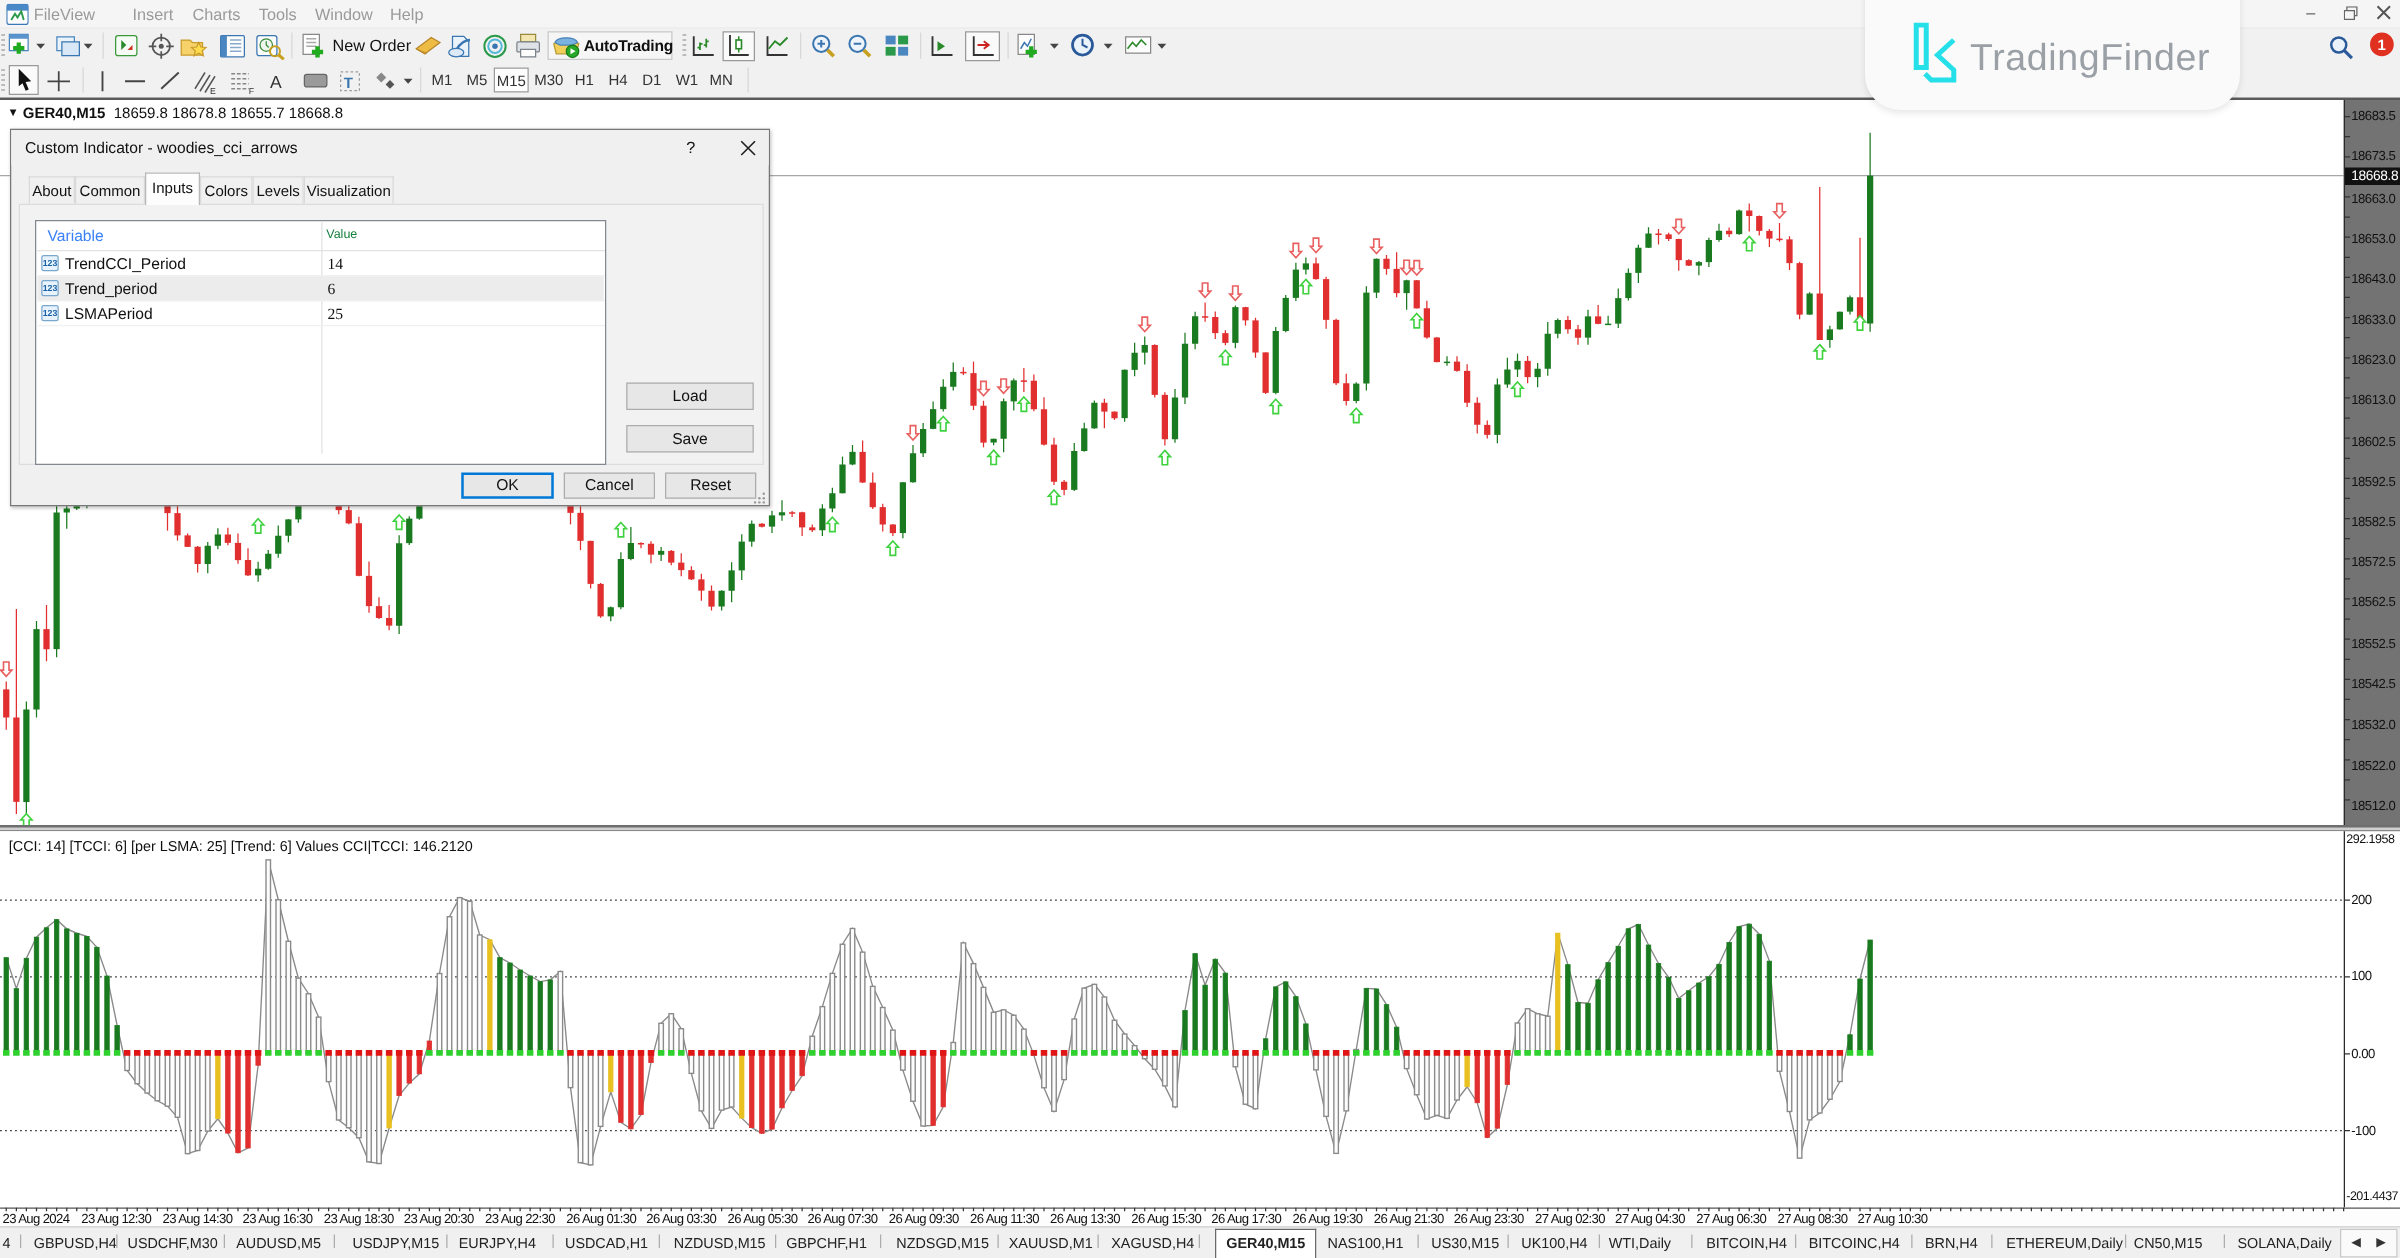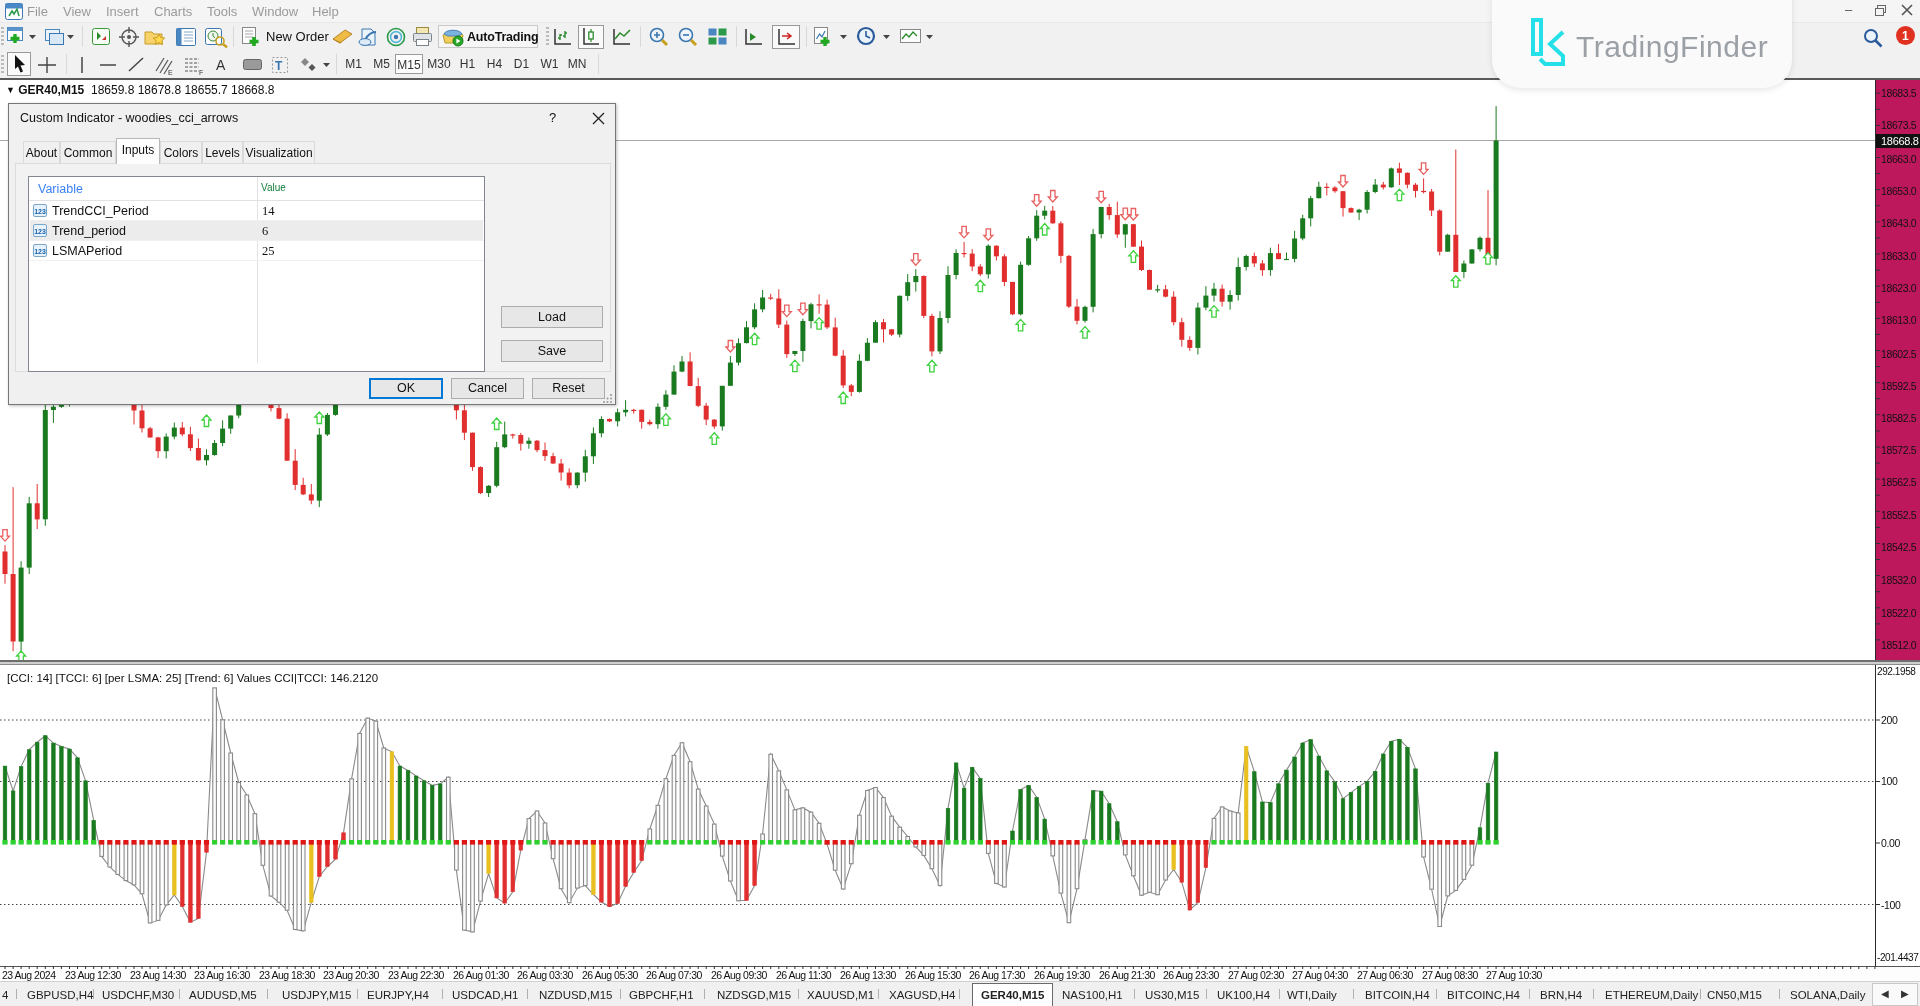--- a/index.html
+++ b/index.html
@@ -15,21 +15,21 @@
   background:#f1f1f1; }
 .vsep { position:absolute; width:1px; background:#d8d8d8; }
 .tfbtn { position:absolute; top:4px; height:20px; font-size:12px; color:#333;
   text-align:center; line-height:20px; }
 .tfbtn.on { background:#fdfdfd; border:1px solid #9a9a9a; }
 #chartwin { position:absolute; left:0; top:78px; width:1920px; height:903px;
   background:#fff; border-top:2px solid #5a5a5a; }
 #mainchart { position:absolute; left:0; top:80px; width:1875px; height:580px;
   background:#fff; }
 #paxis { position:absolute; left:1875px; top:80px; width:45px; height:700px;
-  background:#be185d; border-left:1px solid #2a2a2a; }
+  background:#737373; border-left:1px solid #2a2a2a; }
 .plab { position:absolute; left:5px; font-size:10.5px; color:#111;
   letter-spacing:-0.4px; white-space:nowrap; }
 #sep1 { position:absolute; left:0; top:660px; width:1920px; height:5px;
   background:#cfcfcf; border-top:2px solid #6e6e6e; border-bottom:1px solid #8a8a8a; }
 #indpane { position:absolute; left:0; top:665px; width:1875px; height:301px;
   background:#fff; }
 #iaxis { position:absolute; left:1875px; top:665px; width:45px; height:301px;
   background:#fff; border-left:1px solid #2a2a2a; }
 #taxis { position:absolute; left:0; top:966px; width:1920px; height:15px;
   background:#fdfdfd; border-top:1px solid #555; }
@@ -69,21 +69,21 @@
 </style>
 </head>
 <body>
 <div id="menubar">
   <svg class="abs" style="left:5px;top:3px" width="18" height="17" viewBox="0 0 18 17">
     <rect x="0.5" y="0.5" width="17" height="16" rx="2" fill="#fdfdfd" stroke="#3a78b8"></rect>
     <rect x="0.5" y="0.5" width="17" height="5" fill="#4a88c8"></rect>
     <path d="M4 13 L7 8 L9 11 L12 6 L14 13" fill="none" stroke="#2a9a4a" stroke-width="1.5"></path>
   </svg>
   <span class="mi" style="left:27px">File</span>
-  <span class="mi" style="left:63px">View</span>
+  <span class="mi" style="left:48px">View</span>
   <span class="mi" style="left:106px">Insert</span>
   <span class="mi" style="left:154px">Charts</span>
   <span class="mi" style="left:207px">Tools</span>
   <span class="mi" style="left:252px">Window</span>
   <span class="mi" style="left:312px">Help</span>
   <span style="position:absolute;left:1845px;top:2px;font-size:13px;color:#555">–</span>
   <svg class="abs" style="left:1875px;top:5px" width="12" height="11" viewBox="0 0 12 11">
     <rect x="2.5" y="0.5" width="8" height="7" fill="none" stroke="#666"></rect>
     <rect x="0.5" y="3.5" width="8" height="7" fill="#f5f5f5" stroke="#666"></rect>
   </svg>

